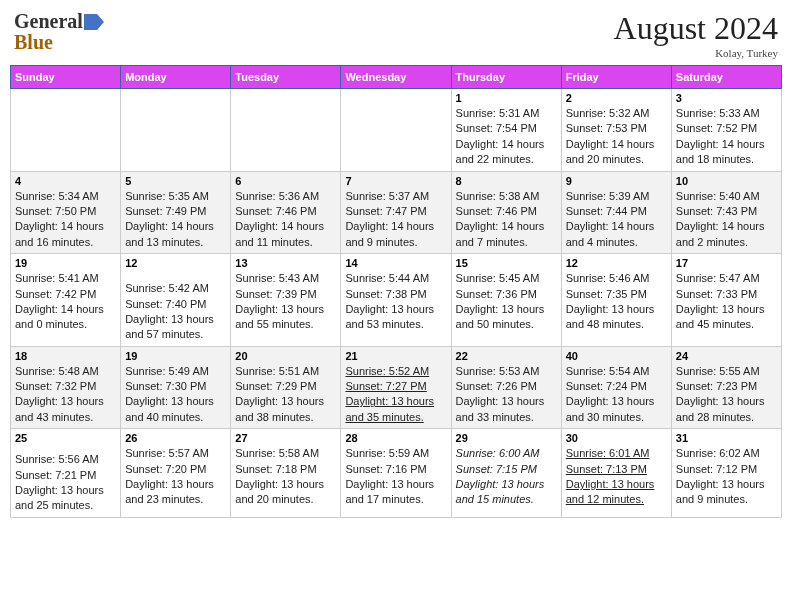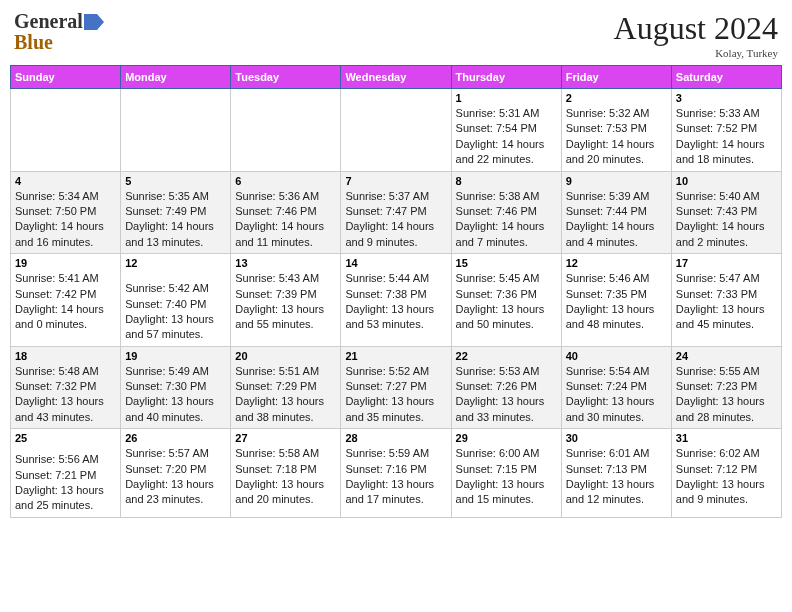--- a/index.html
+++ b/index.html
@@ -256,21 +256,21 @@
         </td>
         <td>
           <div class="day-number">20</div>
           <div class="day-info" style="white-space: pre-line;">Sunrise: 5:51 AM
 Sunset: 7:29 PM
 Daylight: 13 hours
 and 38 minutes.</div>
         </td>
         <td>
           <div class="day-number">21</div>
-          <div class="day-info" style="white-space: pre-line;">Sunrise: 5:52 AM
+          <div class="day-info" style="white-space: pre-line; text-decoration: underline;">Sunrise: 5:52 AM
 Sunset: 7:27 PM
 Daylight: 13 hours
 and 35 minutes.</div>
         </td>
         <td>
           <div class="day-number">22</div>
           <div class="day-info" style="white-space: pre-line;">Sunrise: 5:53 AM
 Sunset: 7:26 PM
 Daylight: 13 hours
 and 33 minutes.</div>
@@ -314,28 +314,28 @@
         </td>
         <td>
           <div class="day-number">28</div>
           <div class="day-info" style="white-space: pre-line;">Sunrise: 5:59 AM
 Sunset: 7:16 PM
 Daylight: 13 hours
 and 17 minutes.</div>
         </td>
         <td>
           <div class="day-number">29</div>
-          <div class="day-info" style="white-space: pre-line;">Sunrise: 6:00 AM
+          <div class="day-info" style="white-space: pre-line; font-style: italic;">Sunrise: 6:00 AM
 Sunset: 7:15 PM
 Daylight: 13 hours
 and 15 minutes.</div>
         </td>
         <td>
           <div class="day-number">30</div>
-          <div class="day-info" style="white-space: pre-line;">Sunrise: 6:01 AM
+          <div class="day-info" style="white-space: pre-line; text-decoration: underline;">Sunrise: 6:01 AM
 Sunset: 7:13 PM
 Daylight: 13 hours
 and 12 minutes.</div>
         </td>
         <td>
           <div class="day-number">31</div>
           <div class="day-info" style="white-space: pre-line;">Sunrise: 6:02 AM
 Sunset: 7:12 PM
 Daylight: 13 hours
 and 9 minutes.</div>

